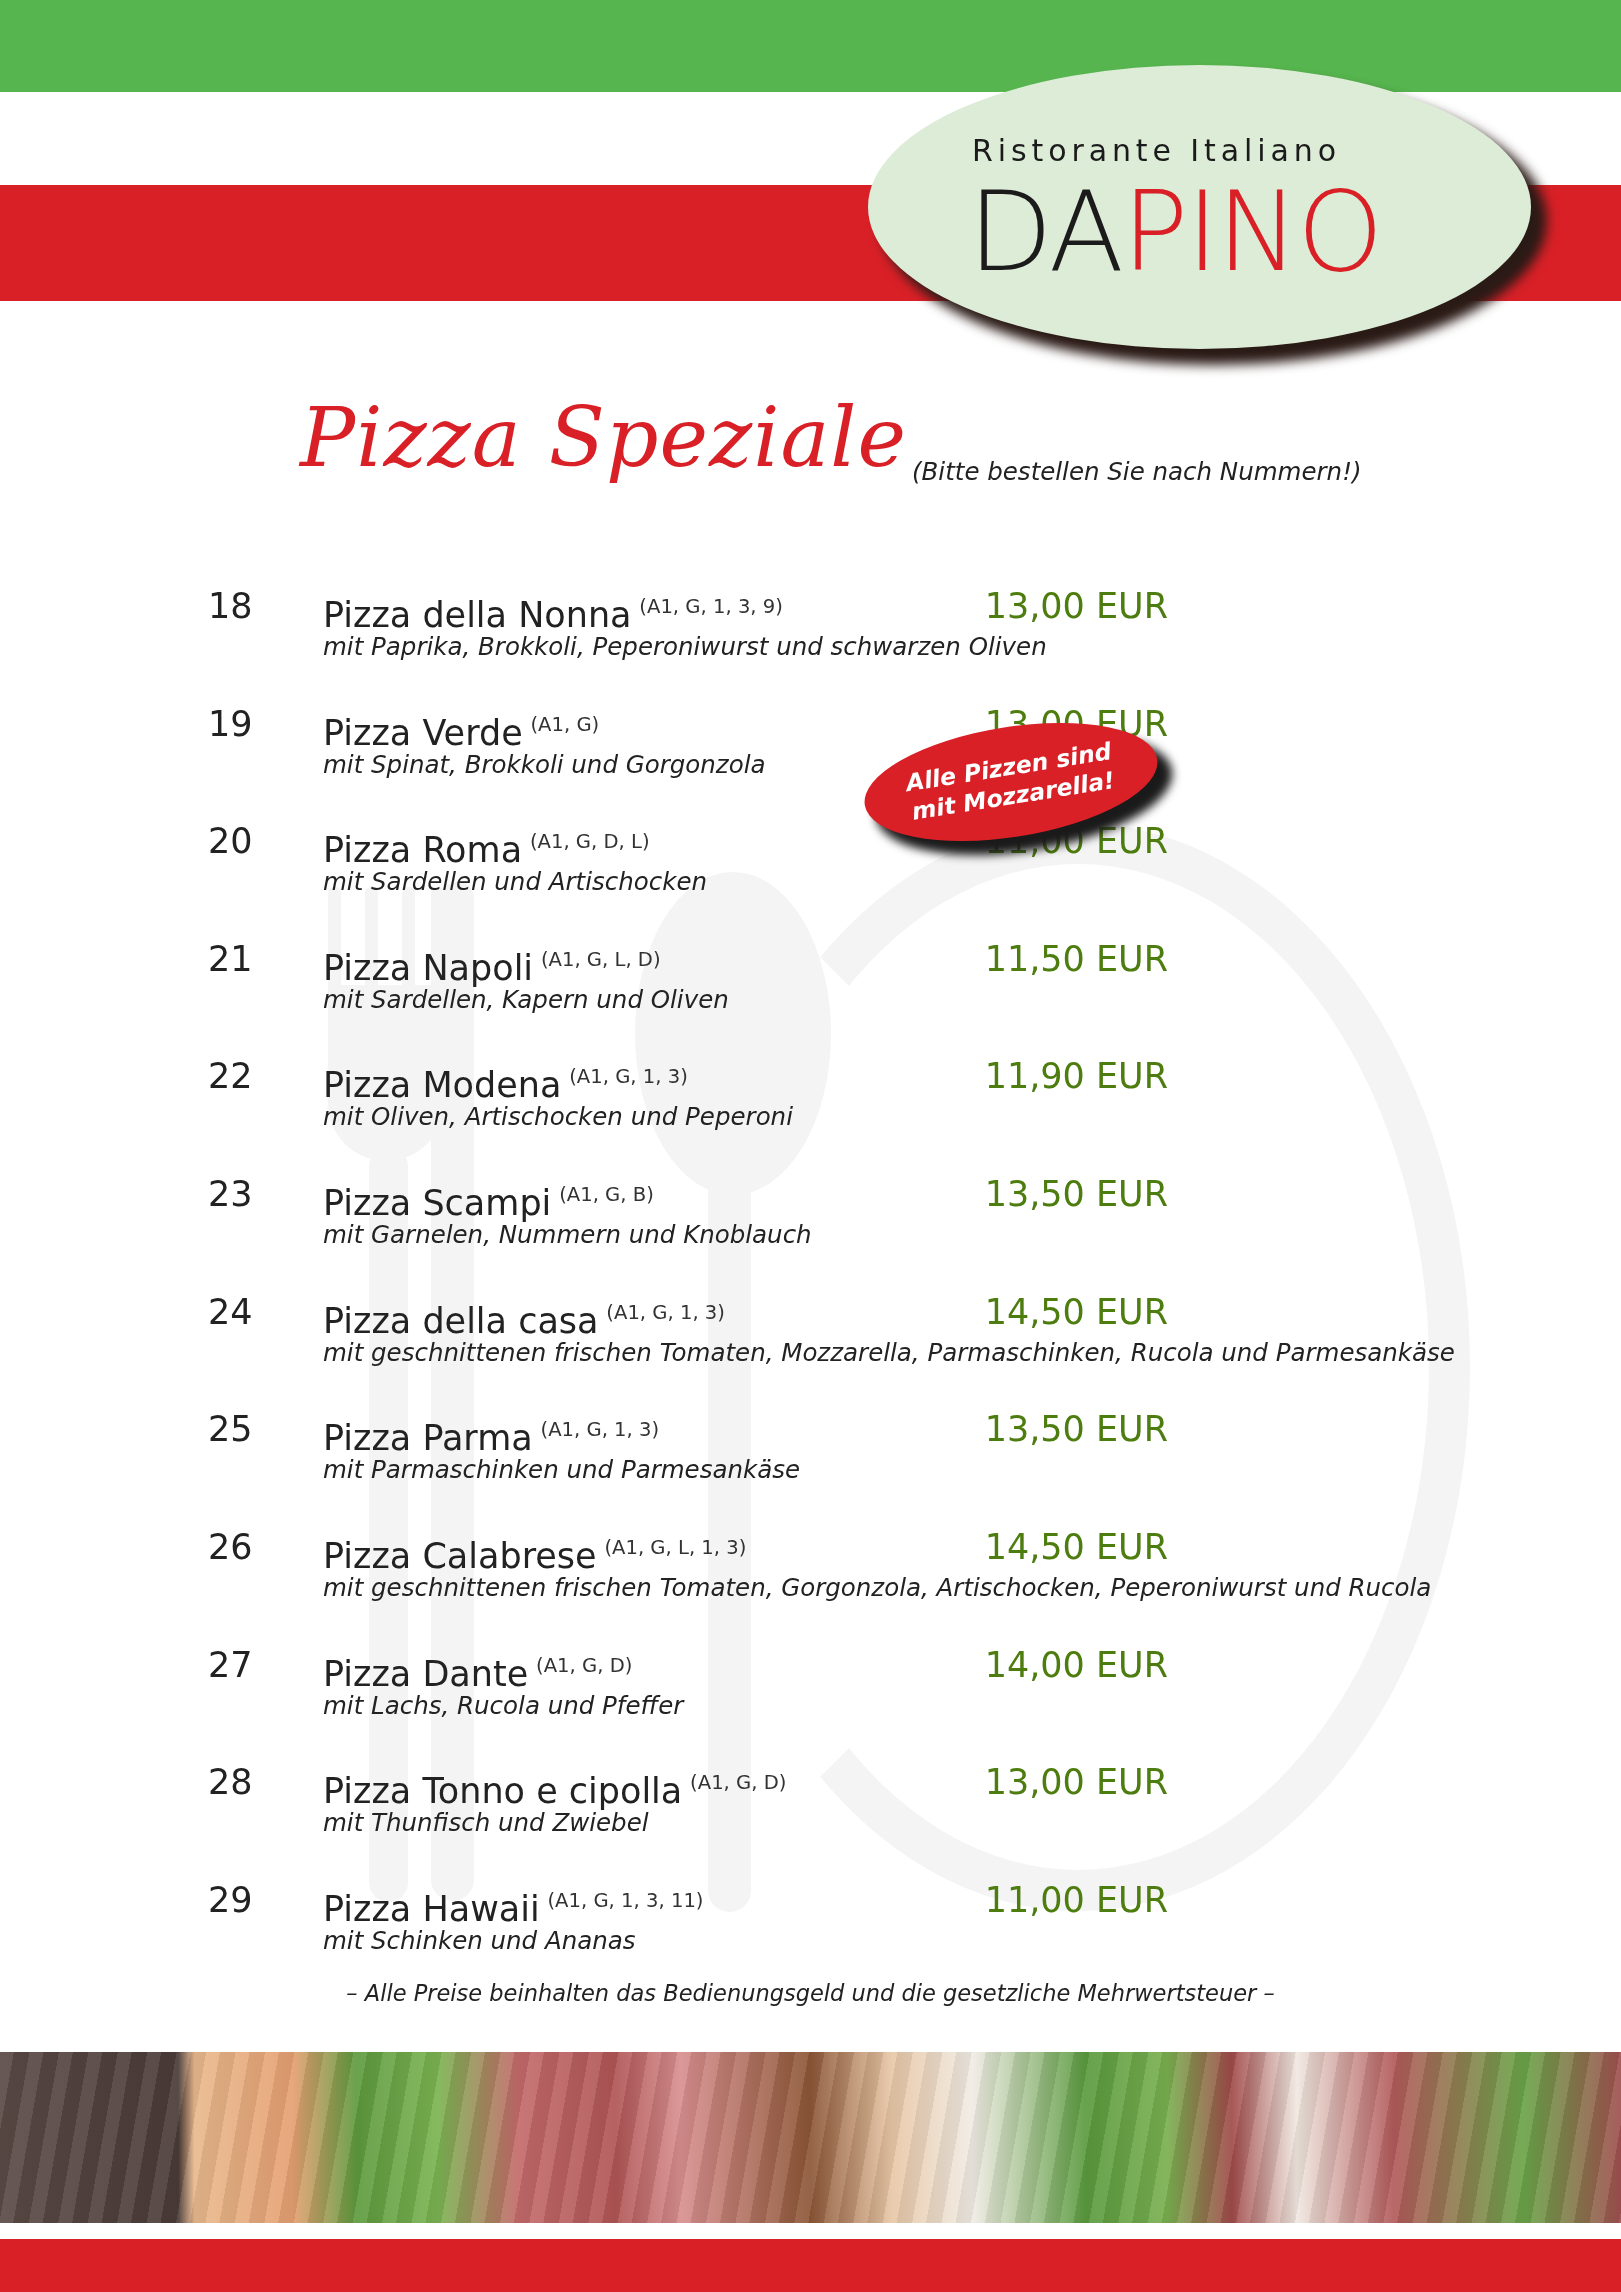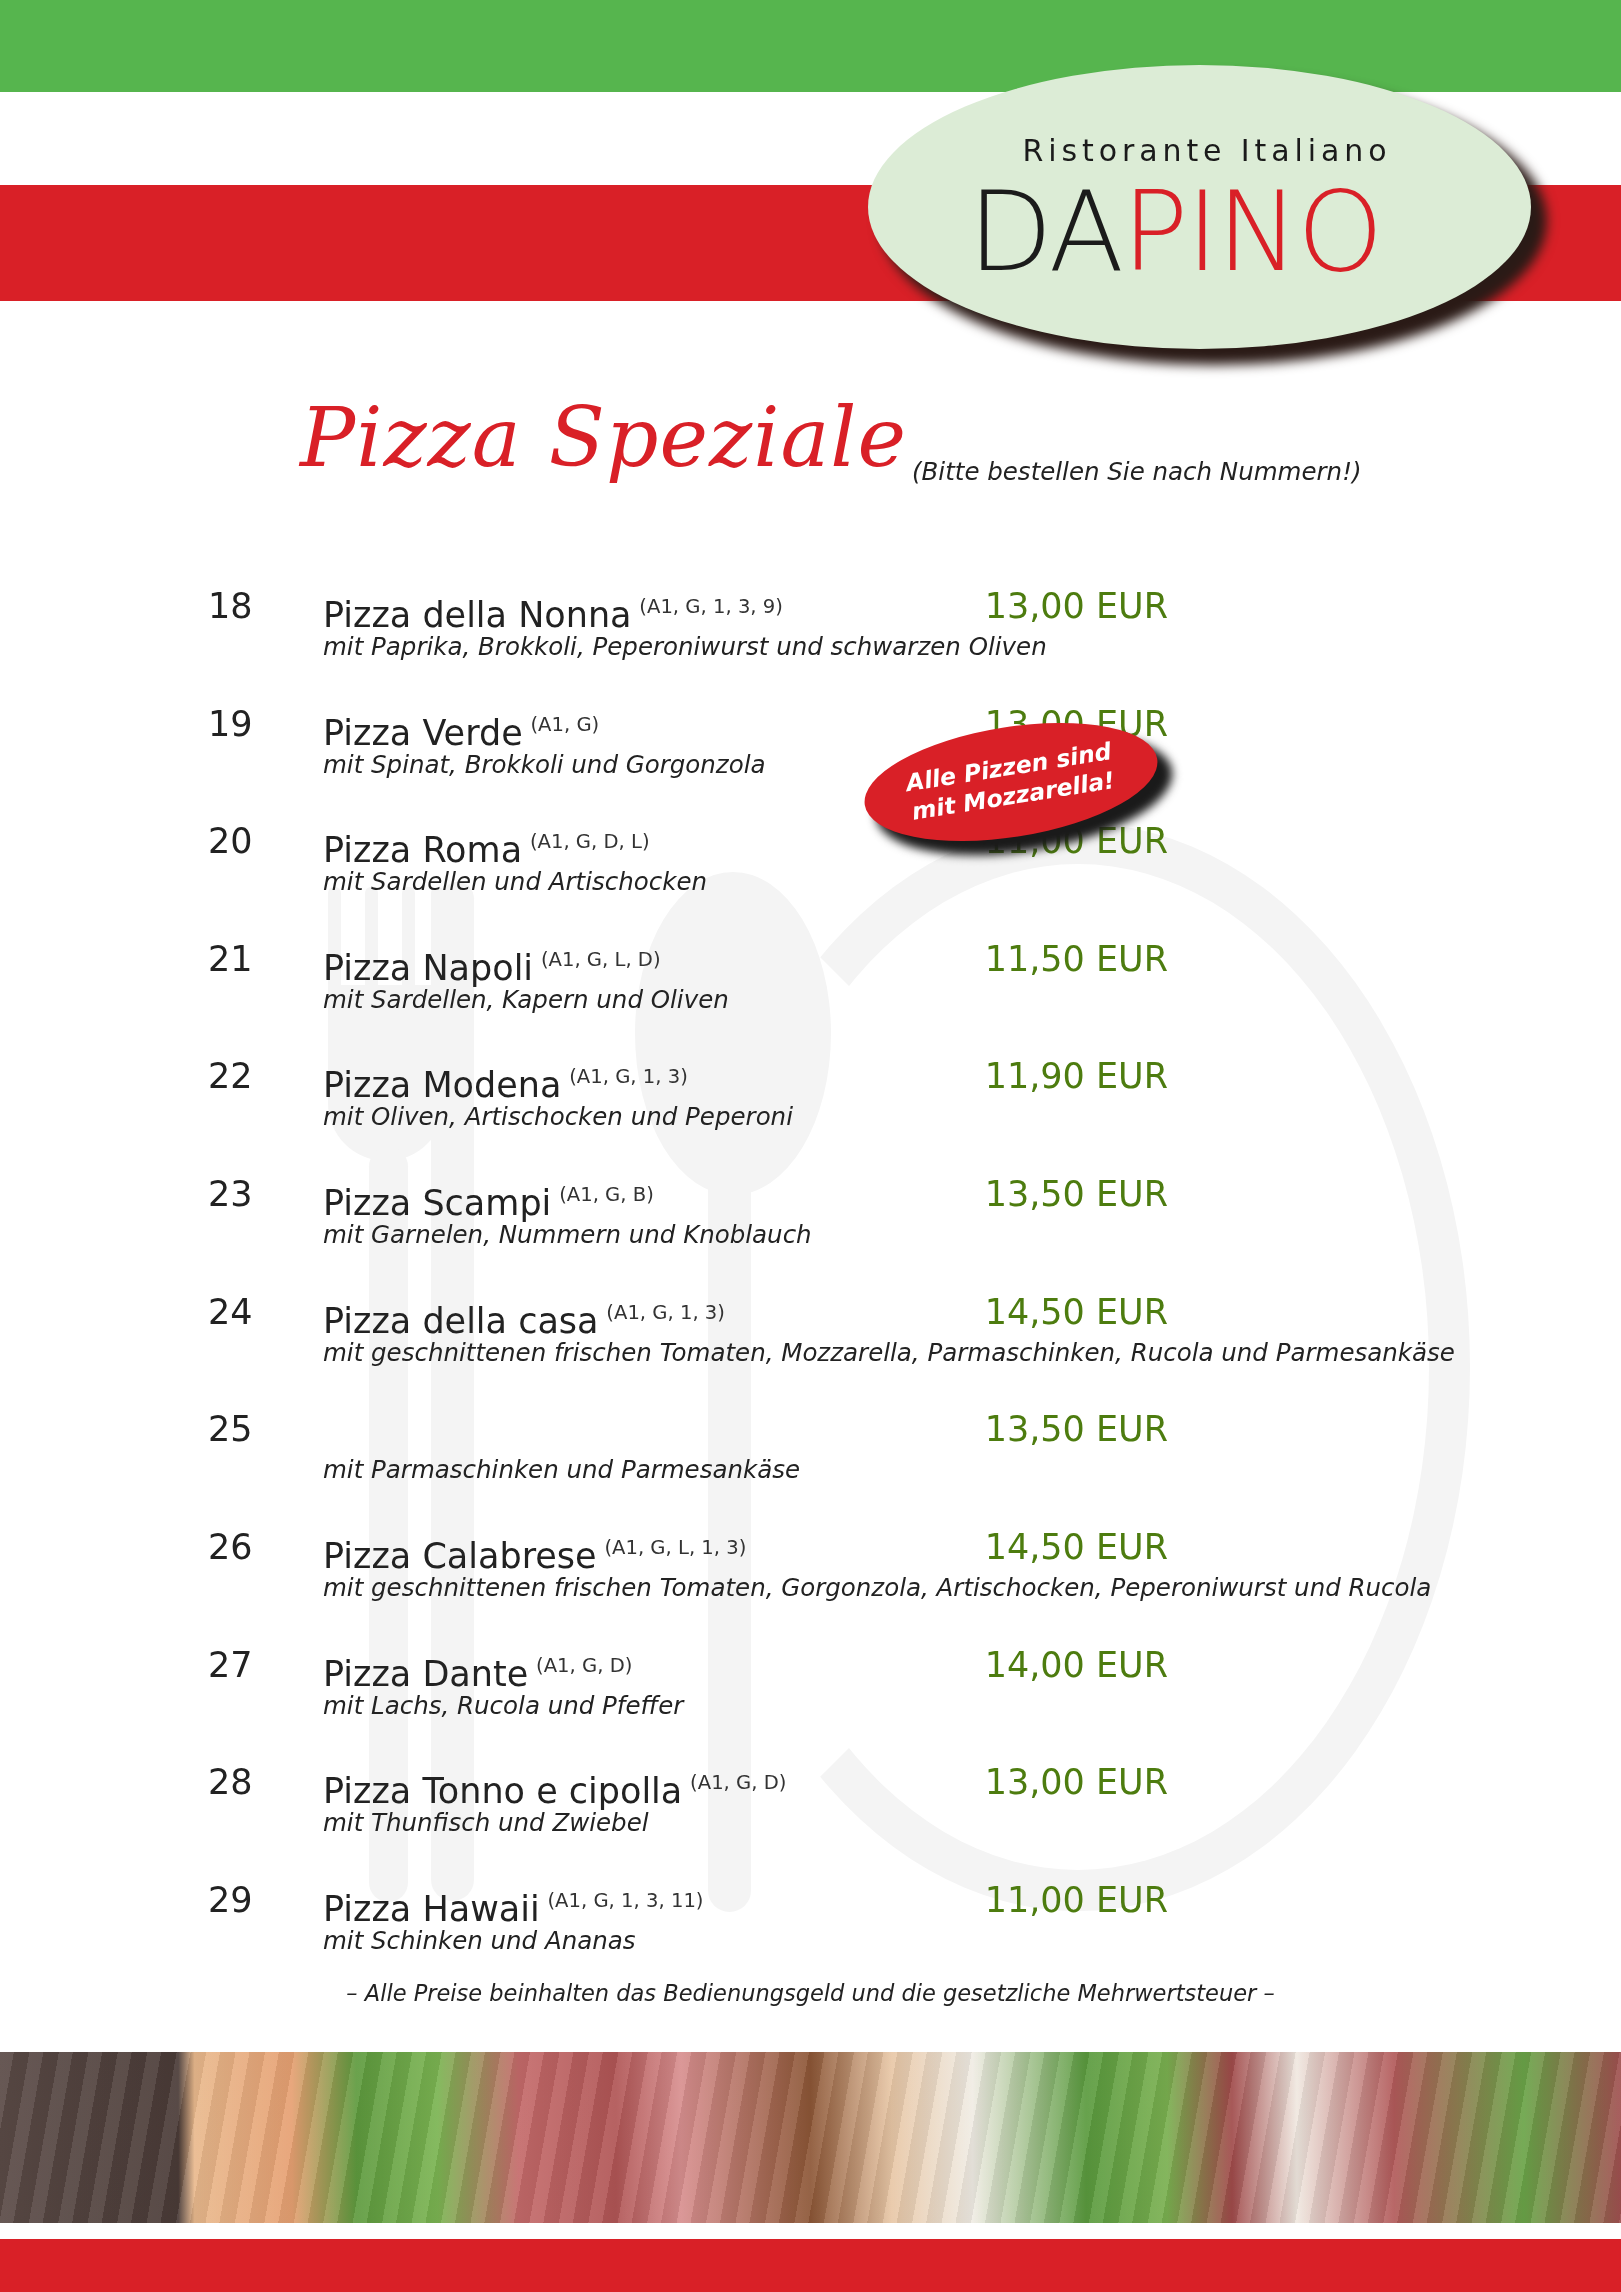--- a/index.html
+++ b/index.html
@@ -16,21 +16,21 @@
     position: absolute; left: 880px; top: 76px; width: 667px; height: 289px;
     border-radius: 50%; background: #2a1a16; filter: blur(5.9px);
   }
   .logo {
     position: absolute; left: 868px; top: 65px; width: 663px; height: 284px;
     border-radius: 50%; background: #dcecd6;
   }
   .logo-sub {
     position: absolute; left: 972px; top: 133px; width: 470px;
     font-family: "DejaVu Sans", sans-serif; font-size: 30px; letter-spacing: 4.9px;
-    color: #1b1b1b; white-space: nowrap; text-align: center;
+    color: #1b1b1b; white-space: nowrap;
   }
   .logo-main {
     position: absolute; left: 968px; top: 173px; height: 118px;
     font-family: "DejaVu Sans", sans-serif; font-weight: 300; font-size: 110px;
     line-height: 118px; letter-spacing: -2px; white-space: nowrap;
   }
   .logo-main .da { color: #1b1b1b; }
   .logo-main .pino { color: #d92027; }
 
   
@@ -173,20 +173,21 @@
     <span class="desc">mit Garnelen, Nummern und Knoblauch</span>
   </div>
   <div class="item" style="top:706px;">
     <span class="num">24</span>
     <span class="name-line"><span>Pizza della casa</span><span class="allergens">(A1, G, 1, 3)</span></span>
     <span class="price">14,50 EUR</span>
     <span class="desc">mit geschnittenen frischen Tomaten, Mozzarella, Parmaschinken, Rucola und Parmesankäse</span>
   </div>
   <div class="item" style="top:823px;">
     <span class="num">25</span>
+    <span class="name-line"><span>Pizza Parma</span><span class="allergens">(A1, G, 1, 3)</span></span>
     <span class="price">13,50 EUR</span>
     <span class="desc">mit Parmaschinken und Parmesankäse</span>
   </div>
   <div class="item" style="top:941px;">
     <span class="num">26</span>
     <span class="name-line"><span>Pizza Calabrese</span><span class="allergens">(A1, G, L, 1, 3)</span></span>
     <span class="price">14,50 EUR</span>
     <span class="desc">mit geschnittenen frischen Tomaten, Gorgonzola, Artischocken, Peperoniwurst und Rucola</span>
   </div>
   <div class="item" style="top:1059px;">

